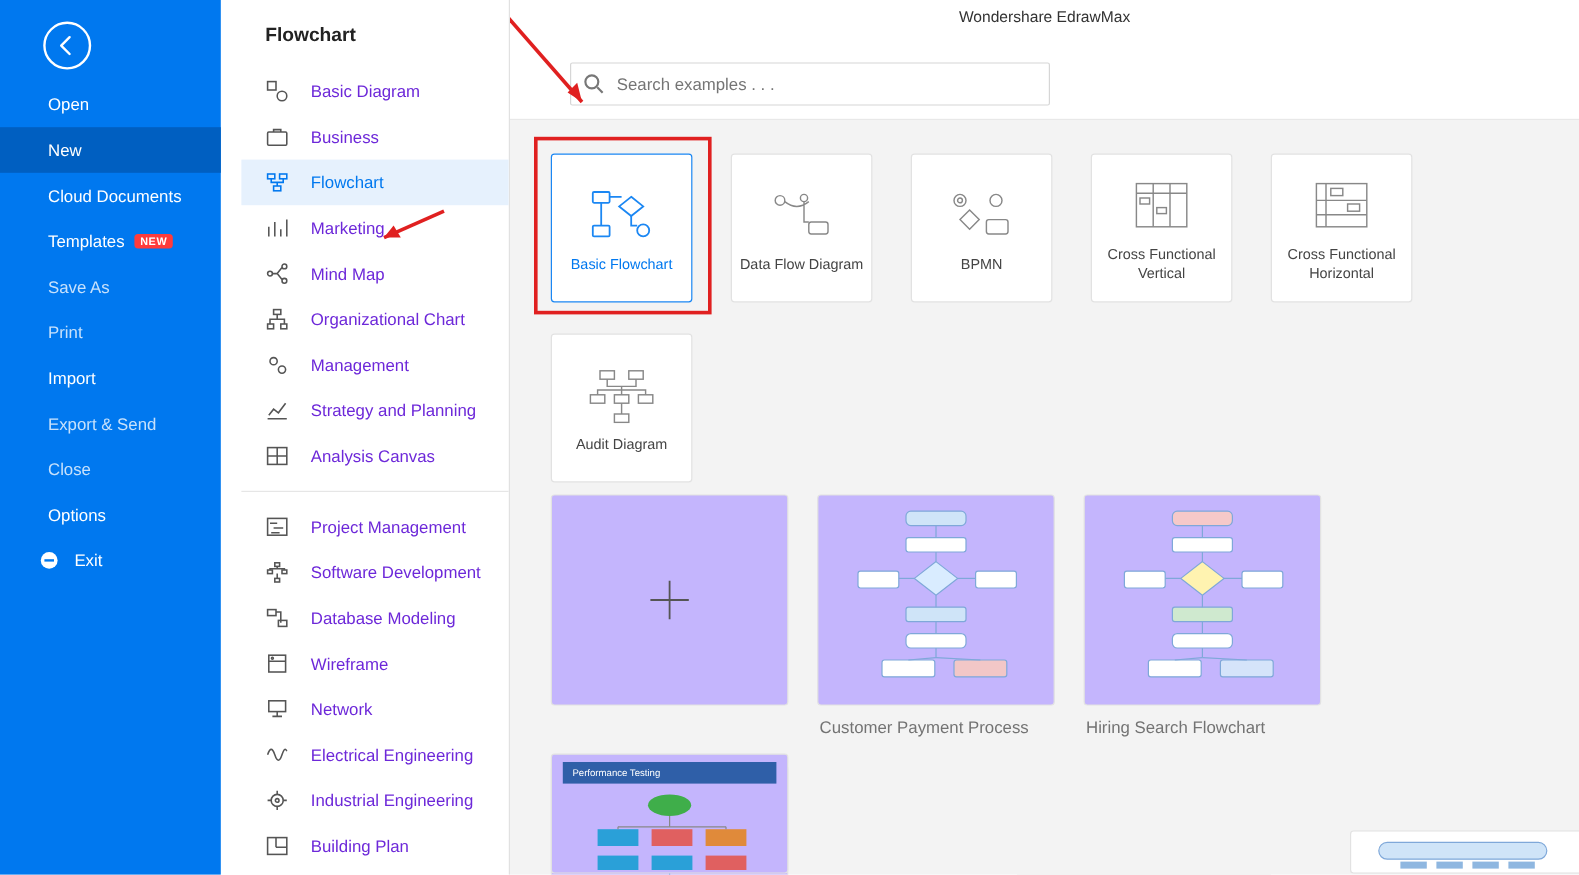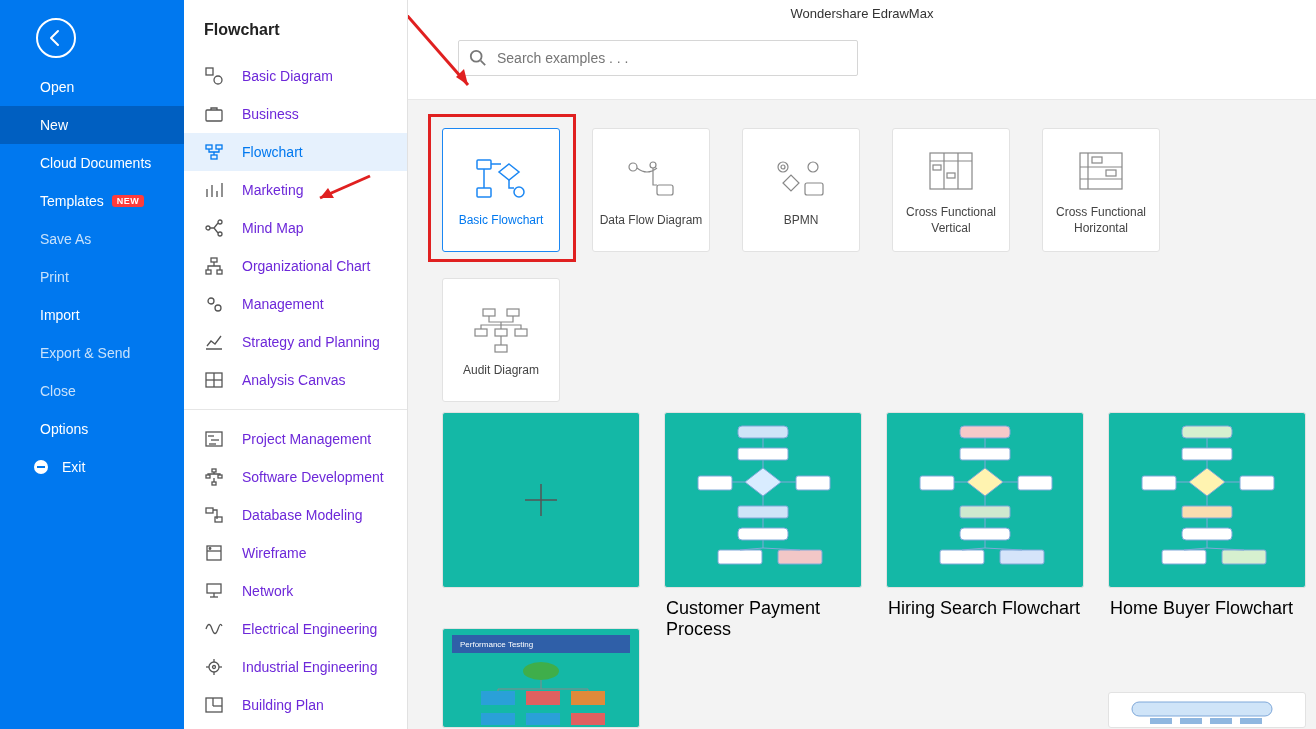--- a/index.html
+++ b/index.html
@@ -10,49 +10,49 @@
   .back-btn { margin: 18px 0 10px 36px; width: 40px; height: 40px; border: 2px solid #fff; border-radius: 50%; display:flex; align-items:center; justify-content:center; cursor:pointer; }
   .back-btn svg { stroke:#fff; }
   .sidebar-left .item { padding: 11px 0 11px 40px; font-size: 14px; cursor: pointer; display:flex; align-items:center; gap:8px; }
   .sidebar-left .item.dim { color: rgba(255,255,255,0.78); }
   .sidebar-left .item.bold { color:#fff; }
   .sidebar-left .item.selected { background:#005fc1; }
   .new-badge { background:#ff3b3b; color:#fff; font-size:9px; font-weight:bold; padding:1px 5px; border-radius:3px; letter-spacing:0.5px; }
   .exit-dot { width:14px; height:14px; border-radius:50%; background:#fff; display:inline-flex; align-items:center; justify-content:center; margin-right:6px; }
   .exit-dot span{ width:8px; height:2px; background:#0078ef; display:block; }
   
-  .sidebar-cats { width: 224px; background:#fff; border-right:1px solid #e1e1e1; overflow-y:auto; }
+  .sidebar-cats { width: 224px; background:#fff; border-right:1px solid #e1e1e1; overflow-y:auto;margin-left:17px; }
   .sidebar-cats h2 { font-size:16px; font-weight:600; color:#222; padding: 21px 0 18px 20px; }
   .cat-item { display:flex; align-items:center; gap:18px; padding: 9px 0 9px 20px; font-size:14px; color:#6d28d9; cursor:pointer; }
   .cat-item.selected { background:#e6f1fd; color:#0078ef; }
   .cat-item.selected .cat-icon svg { stroke:#0078ef; }
   .cat-icon { width:20px; height:20px; display:flex; align-items:center; justify-content:center; flex-shrink:0; }
   .cat-icon svg { stroke:#555; }
   .cat-divider { height:1px; background:#e6e6e6; margin: 10px 0; }
   
   .main { flex:1; background:#f3f3f3; position:relative; overflow:hidden; }
   .titlebar { height:40px; text-align:center; font-size:13px; color:#333; padding-top:6px; background:#fff; }
-  .search-row { background:#fff; height:60px; display:flex; align-items:flex-start; padding-left:50px; border-bottom:1px solid #e8e8e8; }
+  .search-row { background:#fff; height:60px; display:flex; align-items:center; padding-left:50px; border-bottom:1px solid #e8e8e8; }
   .search-box { display:flex; align-items:center; border:1px solid #d6d6d6; width:400px; height:36px; border-radius:2px; padding:0 10px; gap:10px; }
   .search-box input { border:none; outline:none; flex:1; font-size:14px; color:#555; background:transparent; }
   
   .tiles { display:flex; gap:32px; padding: 28px 0 0 34px; flex-wrap:wrap; }
   .tile { width:118px; height:124px; background:#fff; border:1px solid #e2e2e2; border-radius:3px; display:flex; flex-direction:column; align-items:center; justify-content:center; cursor:pointer; position:relative; }
   .tile.selected { border:1.5px solid #1b87f3; }
   .tile .tile-icon { height:55px; display:flex; align-items:center; justify-content:center; }
   .tile .tile-label { font-size:12px; color:#444; text-align:center; padding: 6px 6px 0; line-height:1.3; }
   .tile.selected .tile-label { color:#0078ef; }
   .tile-wrap { position:relative; }
   .red-box { position:absolute; border:3px solid #e02020; pointer-events:none; }
   .red-box.t1 { top:-14px; left:-14px; width:148px; height:148px; }
   
   .examples { display:flex; gap:24px; padding: 30px 0 0 34px; flex-wrap:wrap; }
   .ex-card { width:198px; }
-  .ex-thumb { width:198px; height:176px; background:#14b8a6; border:1px solid #e2e2e2; border-radius:3px; display:flex; align-items:center; justify-content:center; overflow:hidden; cursor:pointer; }
-  .ex-label { font-size:18px; color:#000000; padding:10px 2px 0; }
+  .ex-thumb { width:198px; height:176px; background:#c4b5fd; border:1px solid #e2e2e2; border-radius:3px; display:flex; align-items:center; justify-content:center; overflow:hidden; cursor:pointer; }
+  .ex-label { font-size:14px; color:#737373; padding:10px 2px 0; }
   .second-row-tile { position:absolute; left:34px; top:278px; }
   
   .arrow { position:absolute; pointer-events:none; }
   .arrow svg line, .arrow svg path { stroke:#e02020; stroke-width:3; }
   .arrow svg polygon { fill:#e02020; }
 </style>
 </head>
 <body>
 
 <div class="app">

